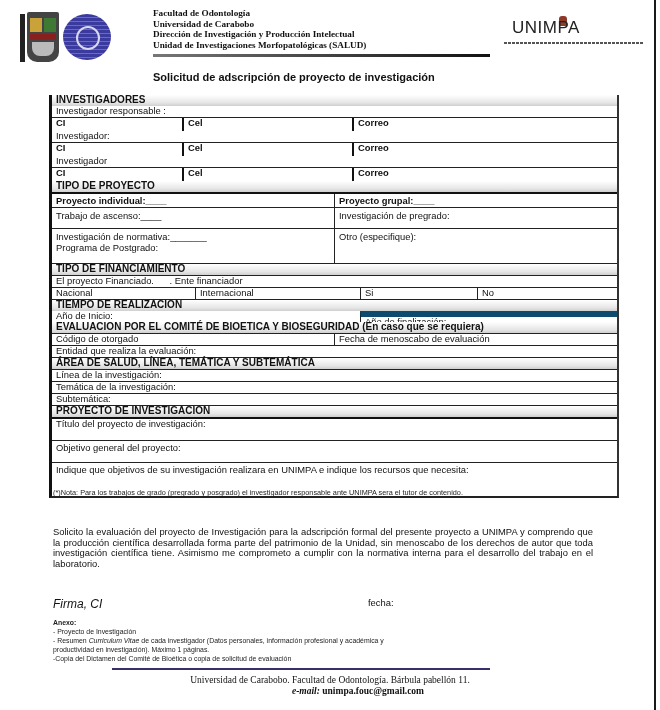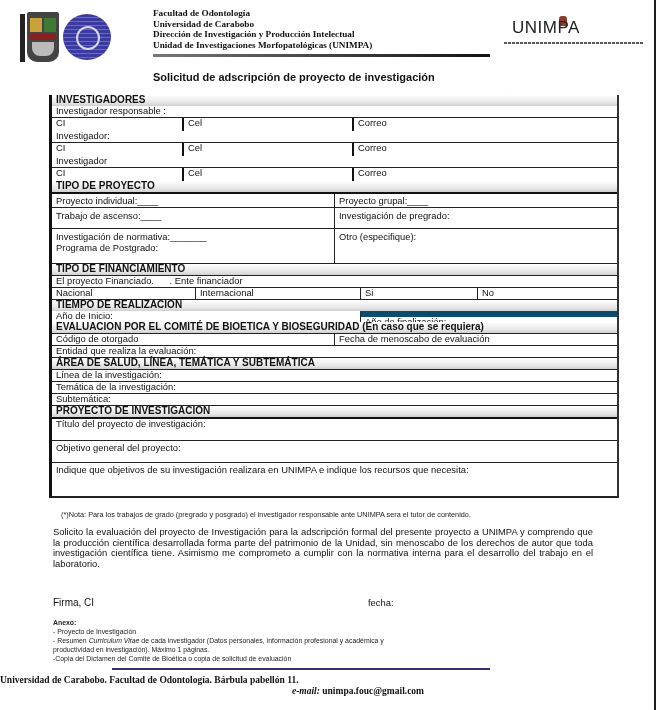--- a/index.html
+++ b/index.html
@@ -29,31 +29,31 @@
   .doc-title { position:absolute; left:153px; top:71px; font-size:11px; font-weight:bold; }
   
   .form { position:absolute; left:49px; top:95px; width:565px; border-left:3px solid #111; border-right:2px solid #333; border-bottom:2px solid #222; }
   .row { position:relative; display:flex; border-top:1px solid #222; font-size:9.4px; line-height:10.5px; }
   .row:first-child { border-top:none; }
   .row.sec { font-weight:bold; font-size:10px; background:linear-gradient(180deg,#fff 0,#e6e6e6 70%,#cfcfcf 100%); }
   .row.nob { border-top:none; }
   .cell { padding:0 4px; box-sizing:border-box; }
   .cell + .cell { border-left:1px solid #222; }
   .cell.thick + .cell.thick { border-left:2px solid #111; }
-  .h1 { height:11px; } .h2 { height:13px; } .h3 { height:20px; }
+  .h1 { height:11px; } .h2 { height:13px;font-weight:bold; } .h3 { height:20px; }
   .tall { height:34px; } .mid { height:21px; } .big { height:33px; }
   
-  .note { position:absolute; left:53px; top:510px; width:560px; font-size:7.3px; line-height:9px; color:#222;padding-left:8px; }
+  .note { position:absolute; left:53px; top:488px; width:560px; font-size:7.3px; line-height:9px; color:#222; }
   .para { position:absolute; left:53px; top:527px; width:540px; font-size:9.4px; line-height:10.6px; text-align:justify; }
-  .firma { position:absolute; left:53px; top:597px; font-size:10px; }
+  .firma { position:absolute; left:53px; top:597px; font-size:12px;font-style:italic; }
   .fecha { position:absolute; left:368px; top:597px; font-size:9.4px; }
   .anexo { position:absolute; left:53px; top:618px; font-size:6.9px; line-height:9px; color:#222; }
   .anexo .label { font-weight:bold; }
   .foot-rule { position:absolute; left:112px; top:668px; width:378px; height:2px; background:#3b2f6b; }
-  .foot1 { position:absolute; left:0; width:660px; top:675px; font-family:"Liberation Serif", serif; font-size:9.5px; font-weight:bold; }
+  .foot1 { position:absolute; left:0; width:660px; top:675px; text-align:center; font-family:"Liberation Serif", serif; font-size:9.5px; font-weight:normal; }
   .foot2 { position:absolute; left:0; width:660px; top:686px; text-align:center; font-family:"Liberation Serif", serif; font-size:9.5px; font-weight:bold;padding-left:28px; }
   .foot2 i { font-style:italic; }
 </style>
 </head>
 <body>
 
 <div class="right-edge"></div>
 
 <div class="logo-uc">
   <div class="bar"></div>
@@ -64,21 +64,21 @@
     <div class="q4"></div>
 </div>
 <div class="logo-odo">
     <div class="ring"></div>
   </div>
 
 <div class="inst">
   <div>Facultad de Odontología</div>
   <div>Universidad de Carabobo</div>
   <div>Dirección de Investigación y Producción Intelectual</div>
-  <div>Unidad de Investigaciones Morfopatológicas (UNIMPA)</div>
+  <div>Unidad de Investigaciones Morfopatológicas (SALUD)</div>
 </div>
 <div class="inst-rule"></div>
 
 <div class="unimpa">
   <div class="micro"></div>
   <div class="word">UNIMPA</div>
   <div class="sub"></div>
 </div>
 
 <div class="doc-title">Solicitud de adscripción de proyecto de investigación</div>

